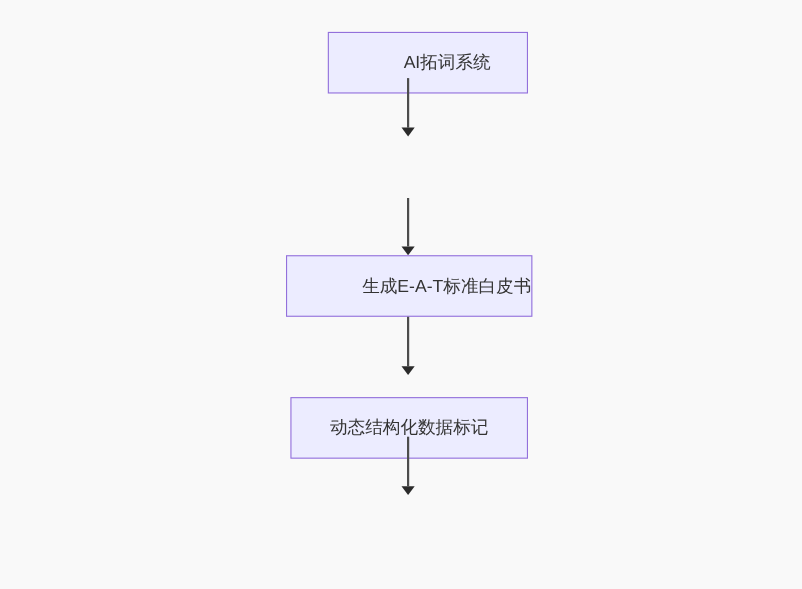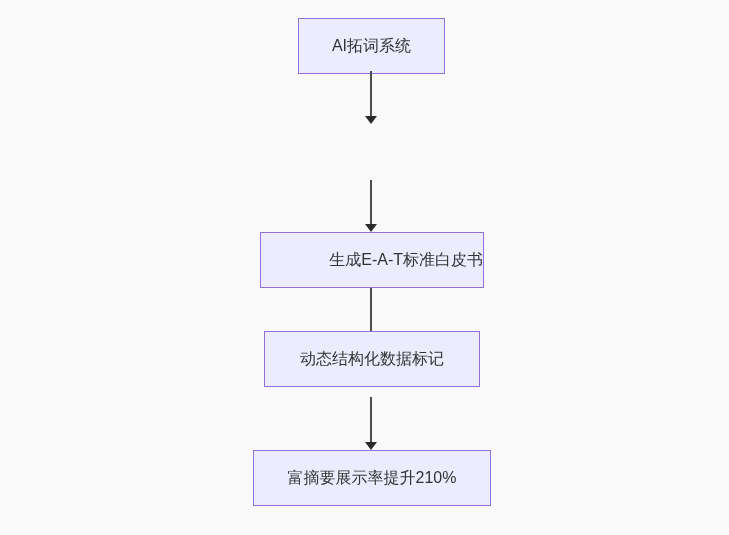--- a/index.html
+++ b/index.html
@@ -21,24 +21,24 @@
     border: 1px solid var(--node-border, #9370DB);
     display: flex;
     align-items: center;
     justify-content: center;
     font-size: 16px;
     color: var(--text, #333333);
     text-align: center;
     box-sizing: content-box;
     white-space: nowrap;
   }
-  .node-1 { left: 298px; top: 18px;  width: 145px; }
+  .node-1 { left: 298px; top: 29px;  width: 145px; padding-left: 35px; }
   .node-2 { left: 275px; top: 124px; width: 193px; }
   .node-3 { left: 260px; top: 232px; width: 222px; justify-content: flex-end; }
-  .node-4 { left: 264px; top: 331px; width: 214px; text-align: center; }
+  .node-4 { left: 264px; top: 361px; width: 214px; text-align: center; }
   .node-5 { left: 253px; top: 450px; width: 236px; }
 
   .arrow {
     position: absolute;
     left: 365px;
     width: 12px;
     display: flex;
     flex-direction: column;
     align-items: center;
   }
@@ -91,17 +91,14 @@
 
   <div class="node node-4">
     <span>动态结构化数据标记</span>
   </div>
 
   <div class="arrow arrow-4">
     <div class="arrow-line"></div>
     <div class="arrow-head"></div>
   </div>
 
-  <div class="node node-5">
-    <span>富摘要展示率提升210%</span>
-  </div>
 
 </div>
 
 </body></html>

